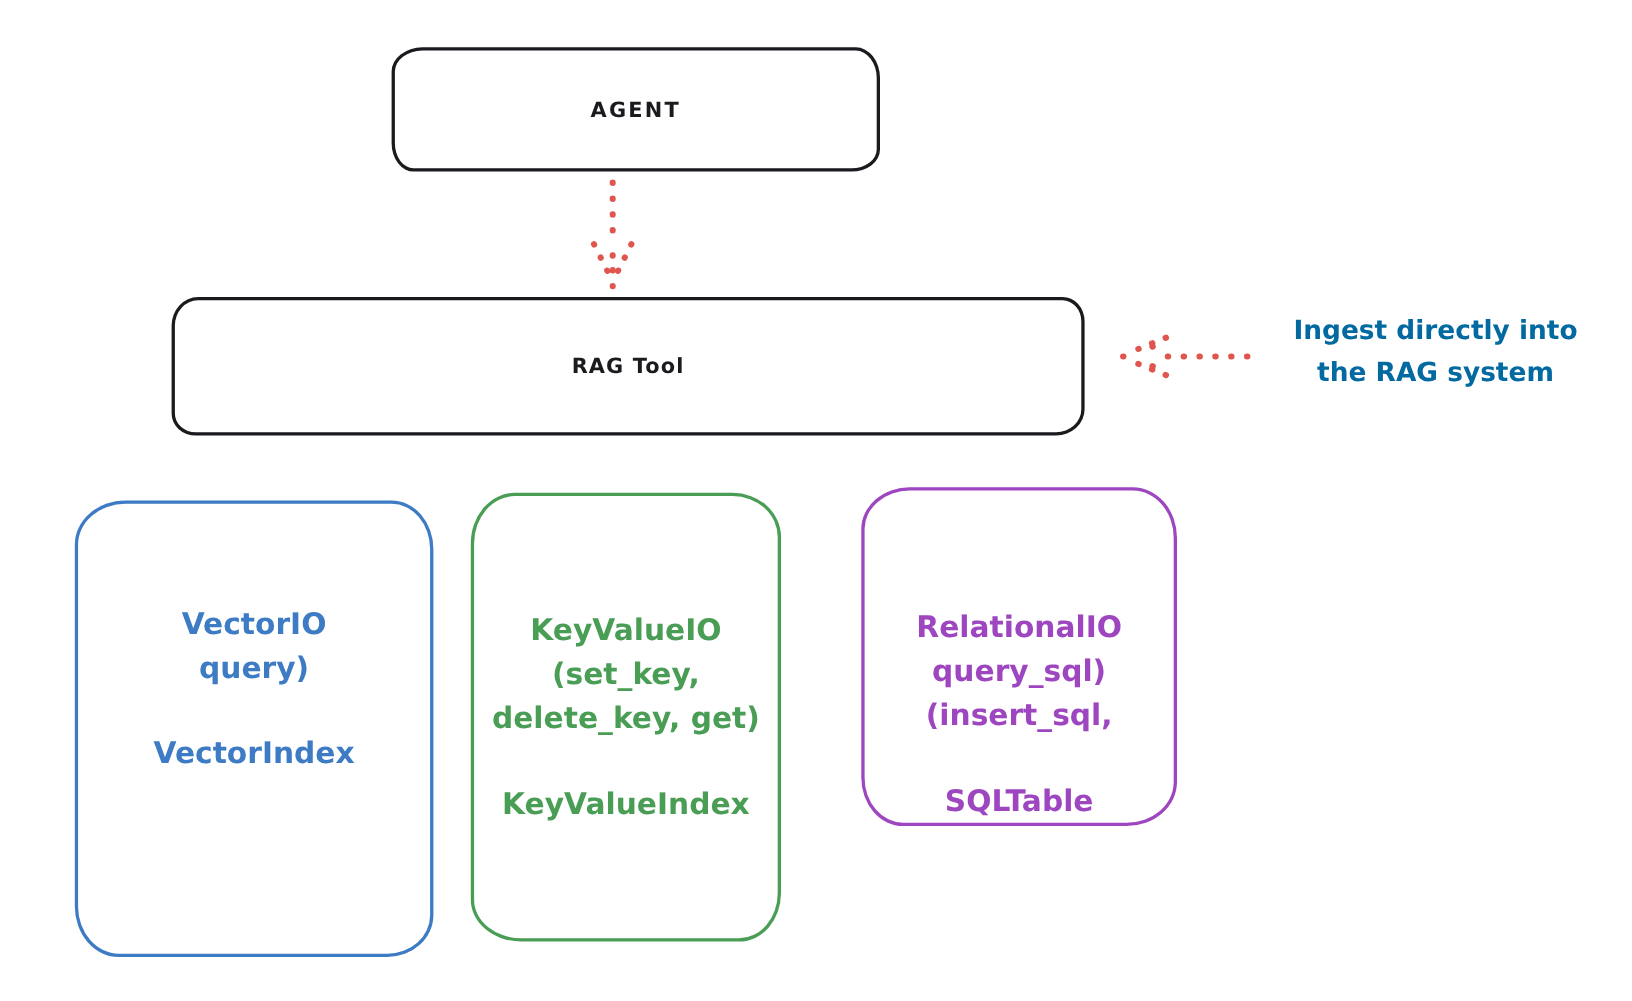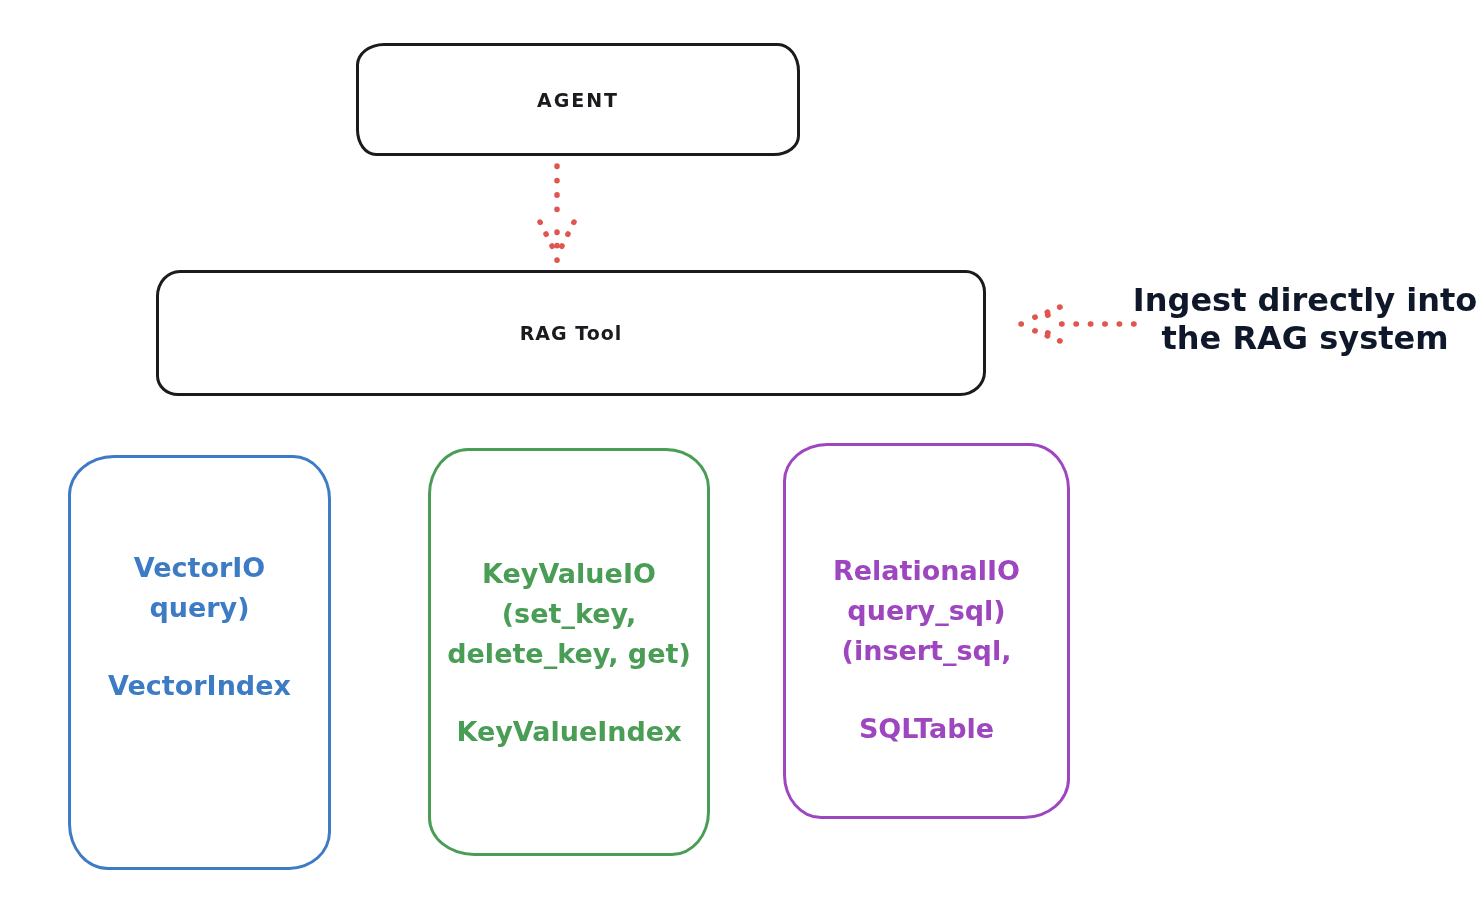--- a/index.html
+++ b/index.html
@@ -40,45 +40,45 @@
   
   .node-io {
     flex-direction: column;
     justify-content: flex-start;
     font-size: 27px;
     font-weight: 600;
     line-height: 40px;
     background: transparent;
   }
   .node-vector {
-    left: 68px; top: 455px; width: 263px; height: 415px;
+    left: 68px; top: 455px; width: 326px; height: 415px;
     border: 3px solid #3d7bc4; color: #3d7bc4;
     border-radius: 46px 38px 42px 40px / 40px 44px 38px 46px;
     padding-top: 90px;
   }
   .node-keyvalue {
     left: 428px; top: 448px; width: 282px; height: 408px;
     border: 3.5px solid #4a9d55; color: #4a9d55;
     border-radius: 40px 44px 38px 46px / 46px 40px 44px 38px;
     padding-top: 103px;
   }
   .node-relational {
-    left: 783px; top: 443px; width: 287px; height: 376px;
+    left: 783px; top: 443px; width: 287px; height: 308px;
     border: 3.5px solid #9e46c0; color: #9e46c0;
     border-radius: 44px 40px 46px 38px / 38px 46px 40px 44px;
     padding-top: 105px;
     text-align: center;
   }
   .index-label { margin-top: 38px; }
   
   .annotation {
     position: absolute;
     left: 1130px; top: 281px; width: 350px;
-    color: #0f172a;
-    font-size: 32px;
+    color: #0369a1;
+    font-size: 24px;
     font-weight: 700;
     line-height: 38px;
     text-align: center;
   }
   .arrow-svg { position: absolute; }
   .arrow-v { left: 533px; top: 160px; }
   .arrow-h { left: 1014px; top: 300px; }
 </style>
 </head>
 <body>

